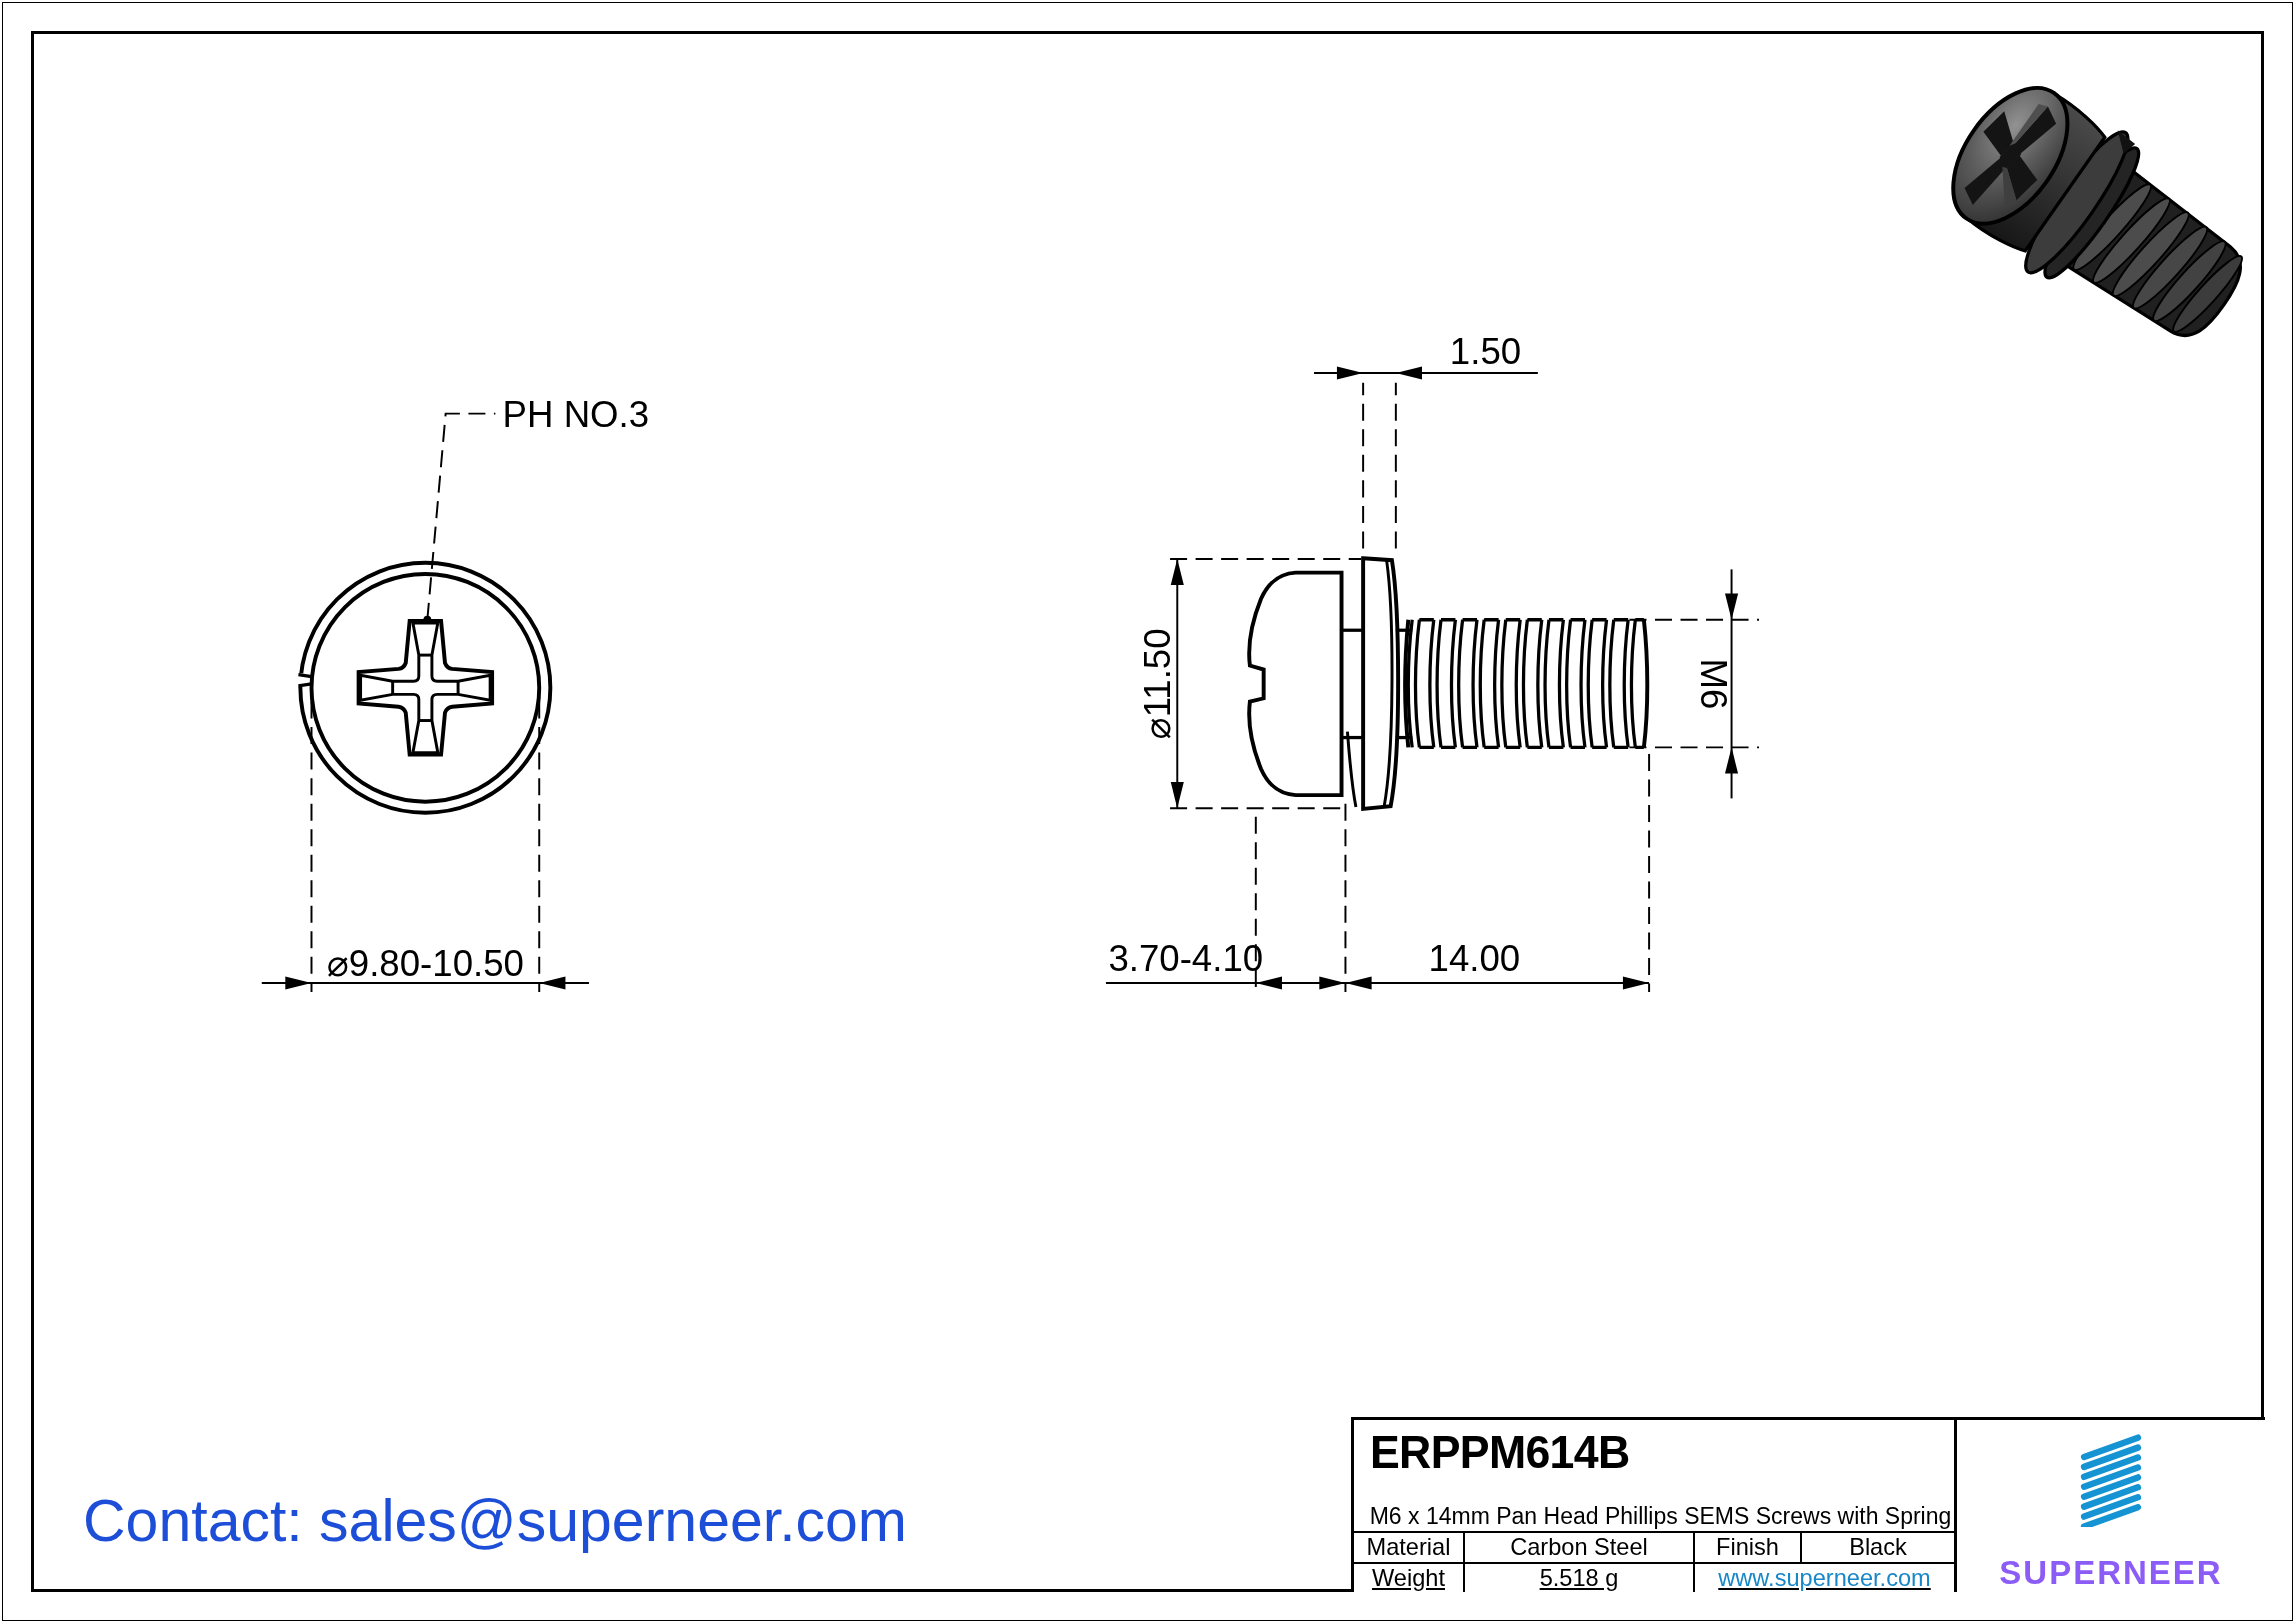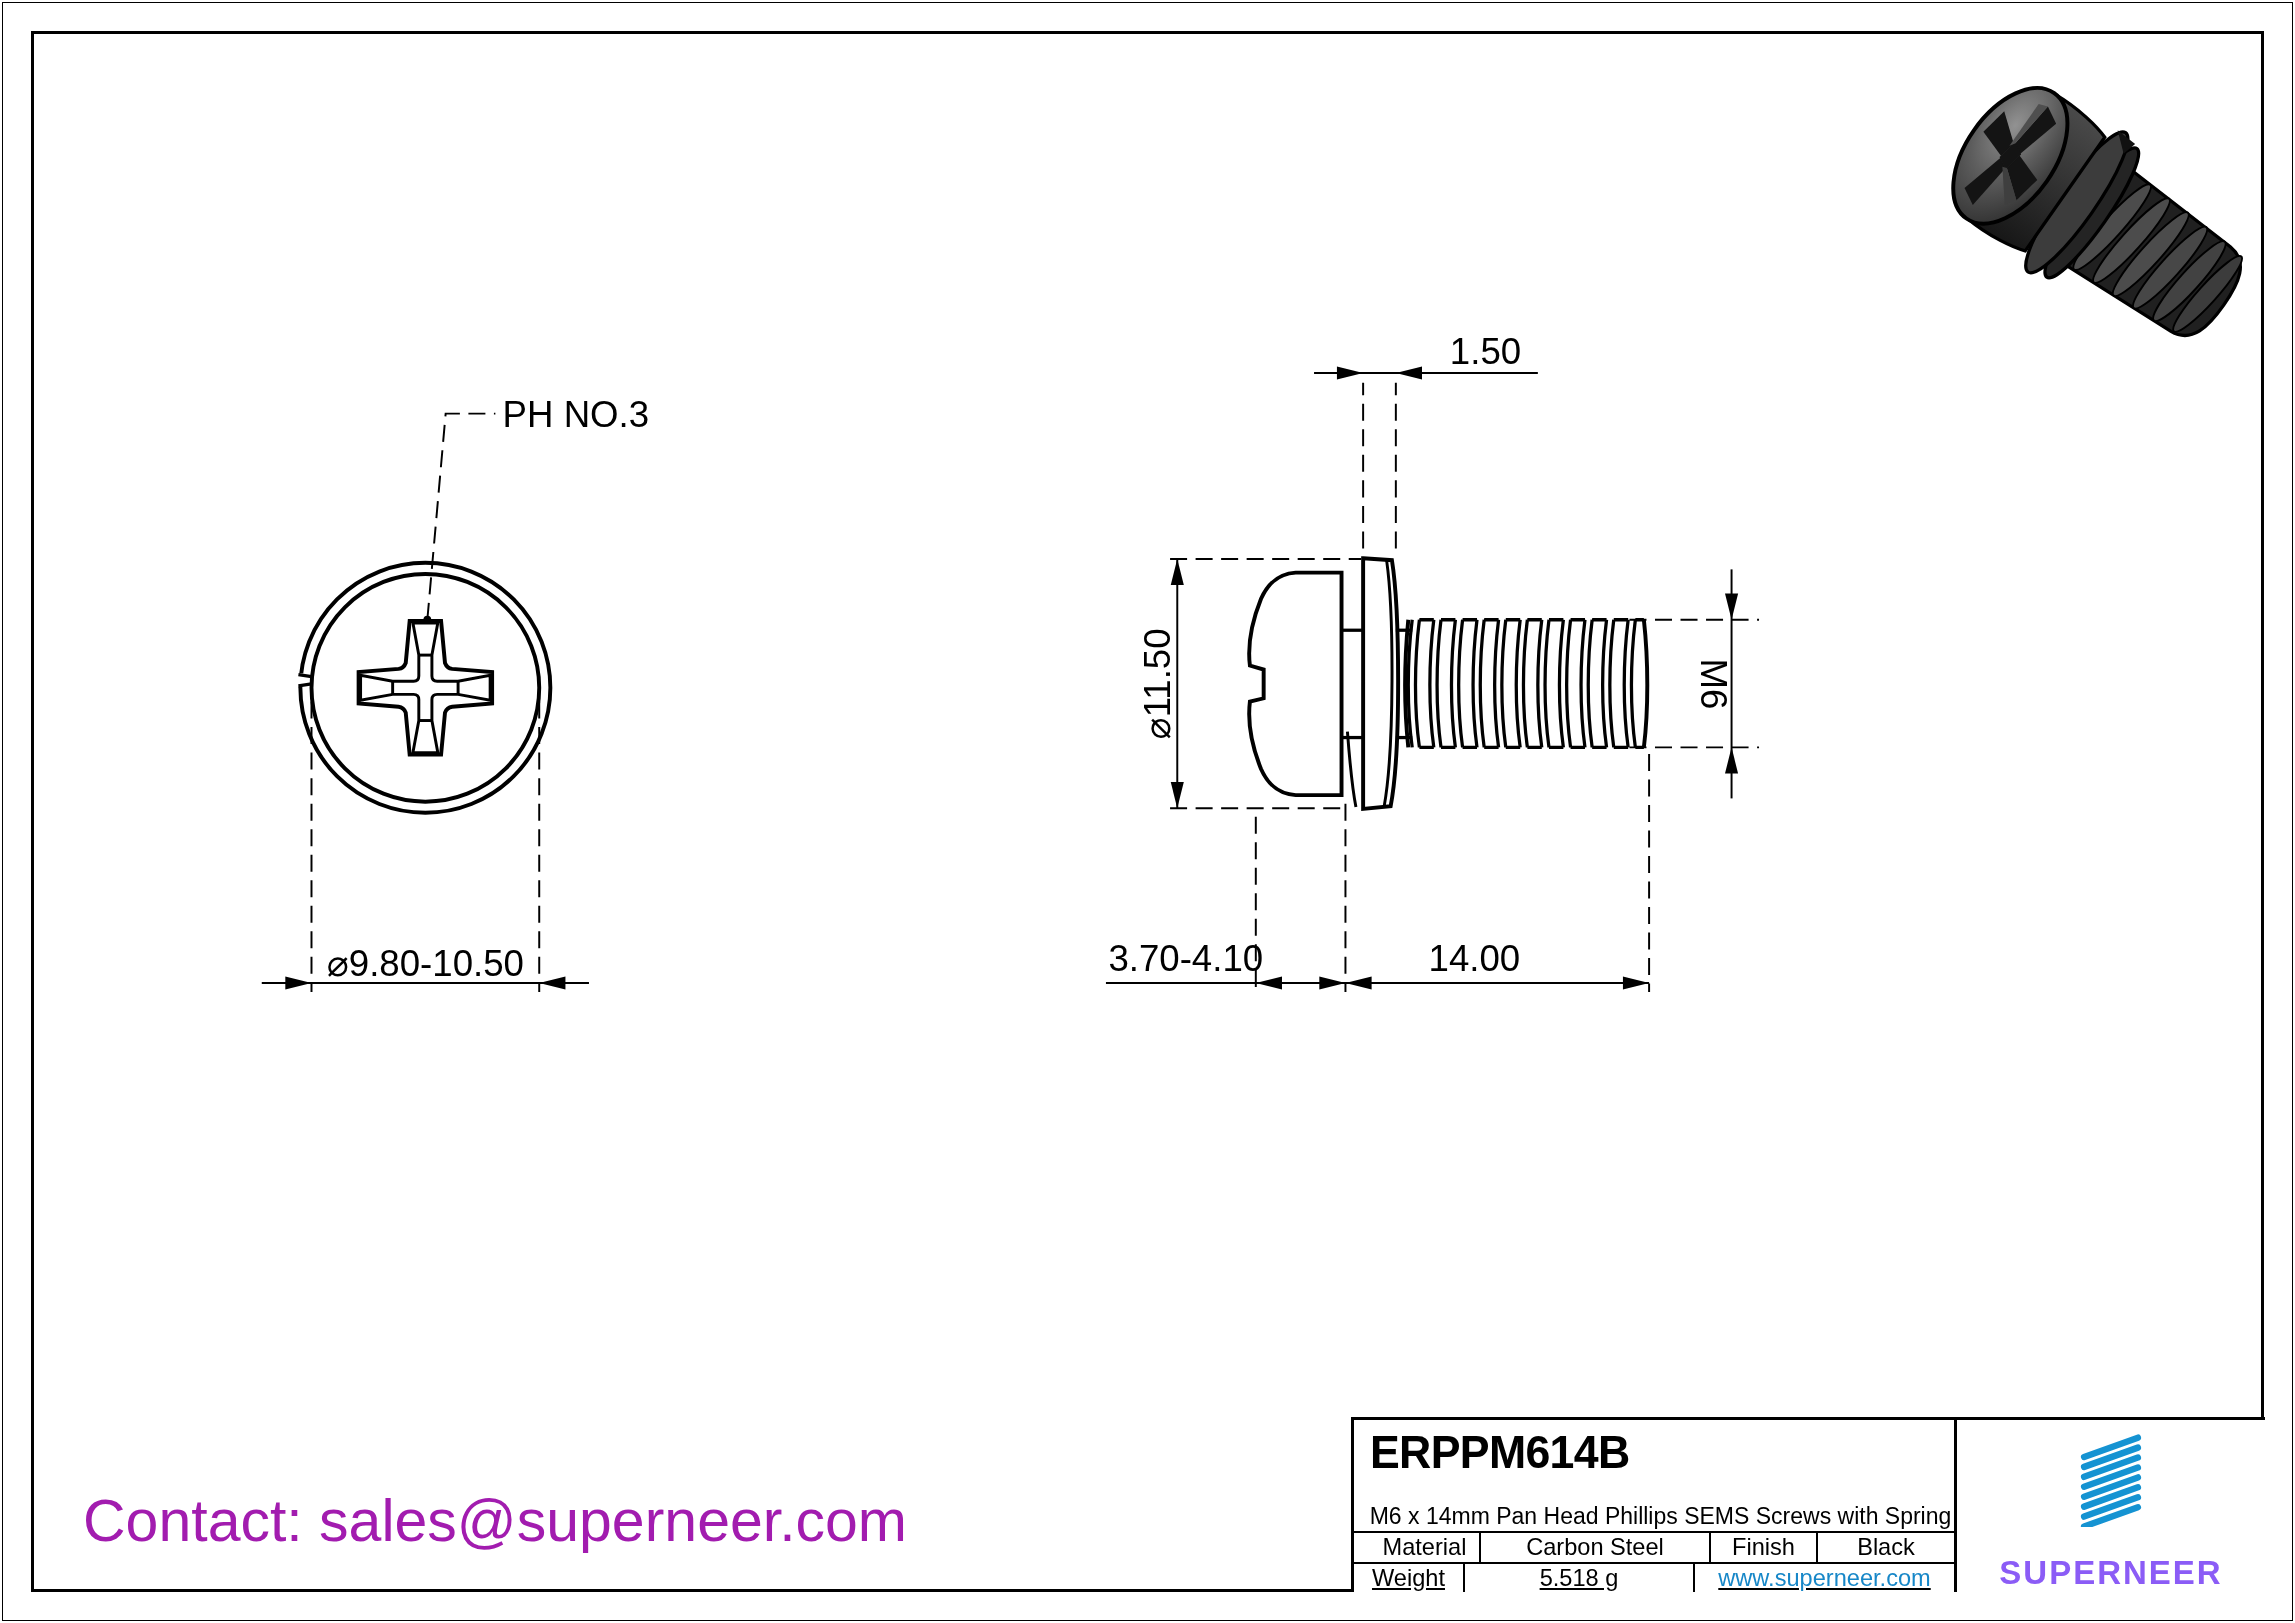--- a/index.html
+++ b/index.html
@@ -4,38 +4,38 @@
 <style>
   html,body{margin:0;padding:0;background:#e8e8e8;}
   .page{
     position:relative;width:2295px;height:1623px;background:#ffffff;
     font-family:"Liberation Sans","DejaVu Sans",sans-serif;color:#000;overflow:hidden;
   }
   .outer-border{position:absolute;left:2px;top:2px;right:2px;bottom:2px;border:1.3px solid #000;}
   .inner-border{position:absolute;left:31px;top:31px;right:31px;bottom:31px;border:3.3px solid #000;}
   .drawing-svg{position:absolute;left:0;top:0;}
   .contact{
-    position:absolute;left:83px;top:1487px;font-size:59px;letter-spacing:0px;color:#a21caf;
+    position:absolute;left:83px;top:1487px;font-size:59px;letter-spacing:0px;color:#1d4ed8;
     font-weight:400;white-space:nowrap;
   }
   
   .tb{
     position:absolute;left:1351px;top:1417px;width:914px;height:175px;
     border-top:3.3px solid #000;border-left:3.3px solid #000;display:flex;box-sizing:border-box;background:#fff;
   }
   .tb-info{width:603px;display:flex;flex-direction:column;border-right:3.3px solid #000;box-sizing:border-box;}
   .tb-head{flex:1;padding:6.5px 0 0 15.7px;overflow:hidden;}
   .tb-part{
     margin:0;font-size:47px;font-weight:700;line-height:1.05;letter-spacing:-0.7px;
     transform:scaleX(0.95);transform-origin:left top;white-space:nowrap;
   }
   .tb-desc{margin-top:25px;font-size:23px;line-height:31px;}
   .tb-table{border-top:2.6px solid #000;}
   .tb-row{display:flex;box-sizing:border-box;}
-  .tb-row.r1{height:29px;padding-left:16px;}
+  .tb-row.r1{height:29px;}
   .tb-row.r2{height:30px;border-top:2.6px solid #000;text-decoration:underline;}
   .tb-cell{
     display:flex;align-items:center;justify-content:center;font-size:23.6px;
     border-right:2.6px solid #000;box-sizing:border-box;white-space:nowrap;
   }
   .tb-cell.last{border-right:none;}
   .w-label{width:111px;}
   .w-value{width:230px;}
   .w-finish{width:107px;}
   .w-flex{flex:1;}

